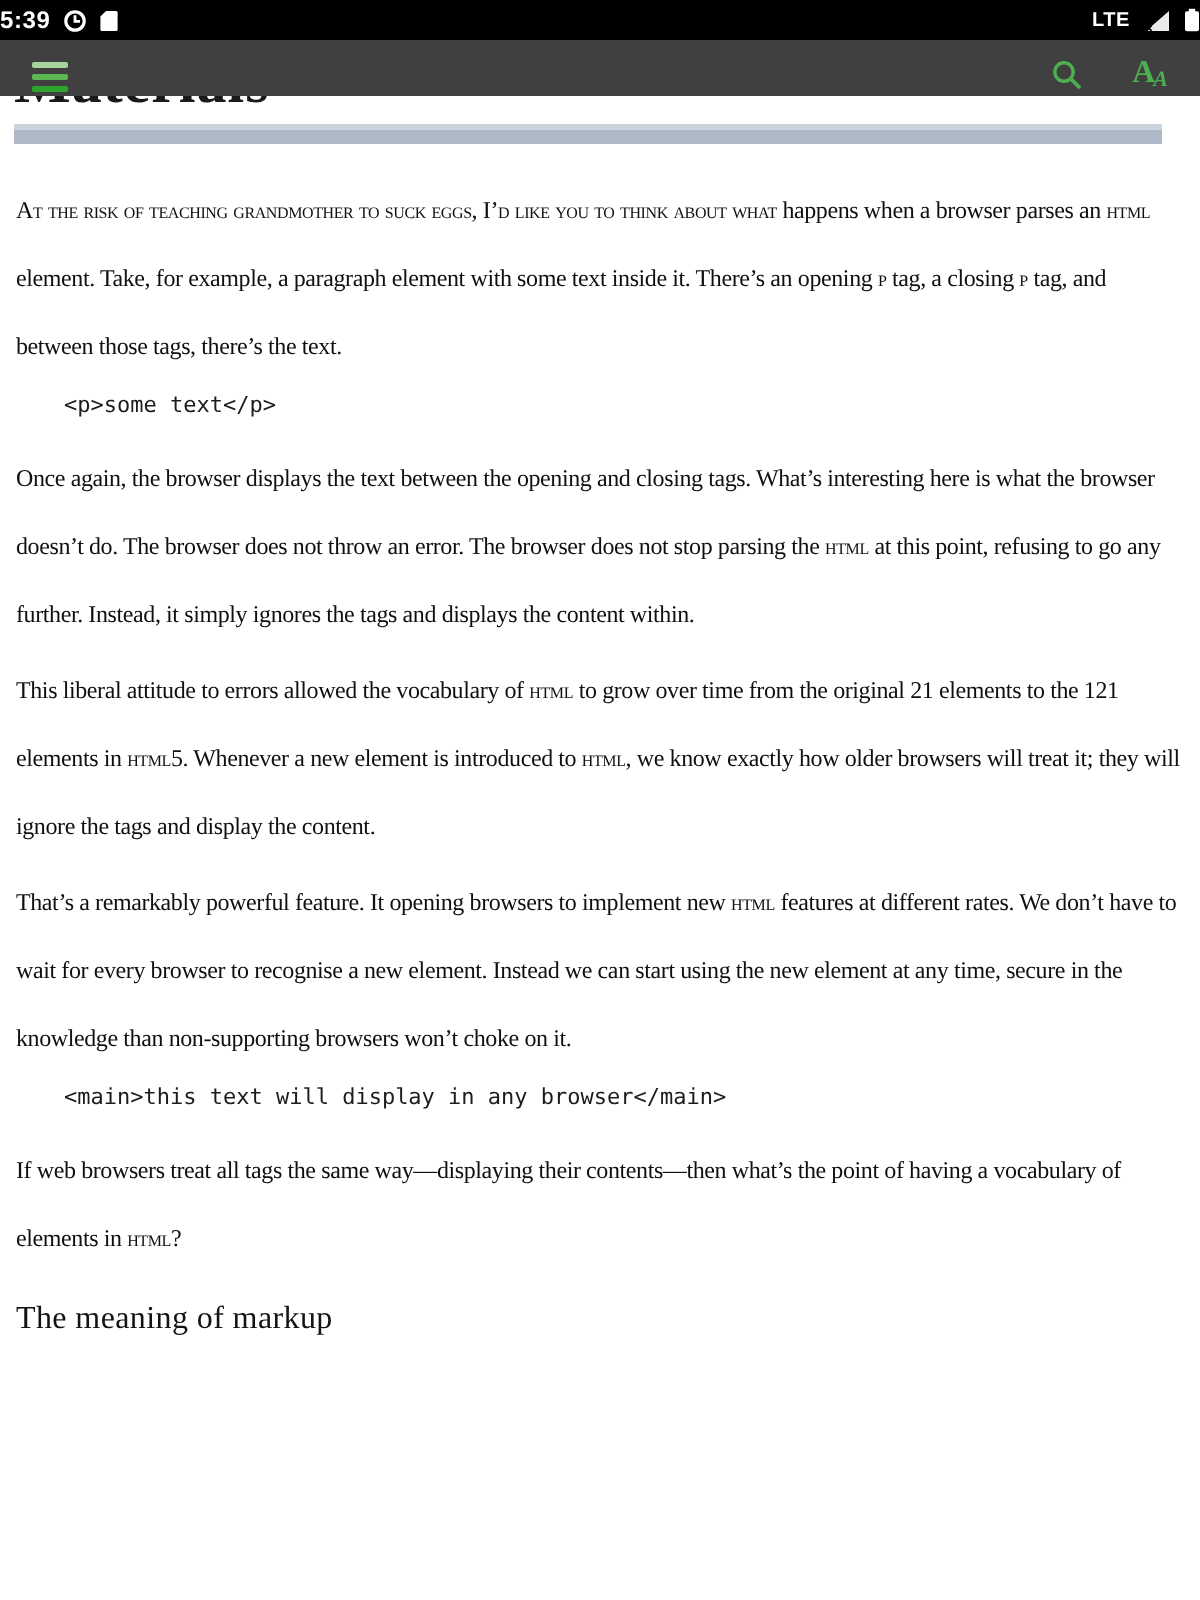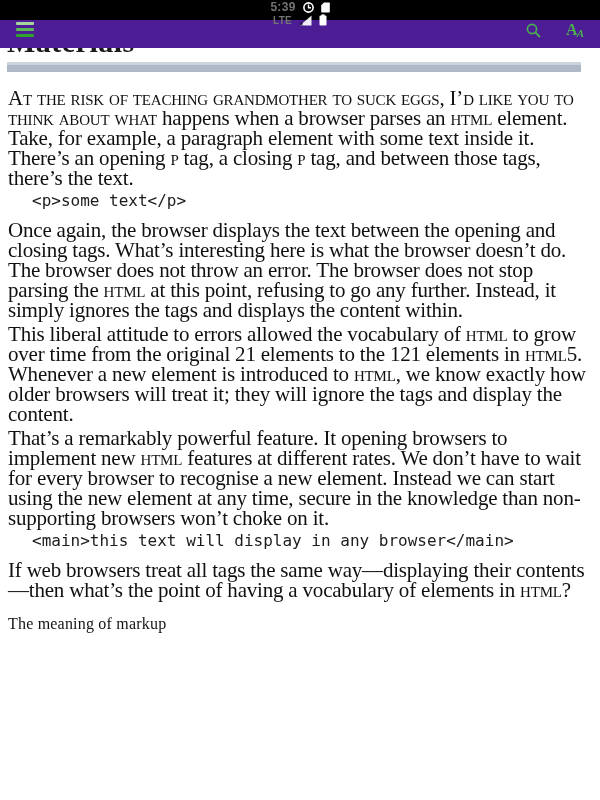--- a/index.html
+++ b/index.html
@@ -10,31 +10,31 @@
     --text:#111111;
   }
   *{box-sizing:border-box;margin:0;padding:0;}
   html,body{background:#e9e9e9;}
   .screen{
     width:600px;height:800px;background:#ffffff;overflow:hidden;
     position:relative;font-family:"Liberation Serif",serif;color:var(--text);
   }
   
   .status-bar{
-    height:20px;background:var(--status-bar-bg);color:#737373;
+    height:20px;background:var(--status-bar-bg);color:#ffffff;
     display:flex;align-items:center;justify-content:space-between;
-    padding:0 0;font-family:"Liberation Sans",sans-serif;font-size:12px;flex-direction:column;
+    padding:0 0;font-family:"Liberation Sans",sans-serif;font-size:12px;
   }
   .sb-group{display:flex;align-items:center;gap:7px;}
   .sb-time{font-weight:bold;letter-spacing:.3px;}
   .sb-net{font-size:10px;font-weight:bold;letter-spacing:.3px;}
   .sb-ic{display:inline-block;vertical-align:middle;}
   
   .toolbar{
-    height:28px;background:#4c1d95;display:flex;align-items:flex-start;
+    height:28px;background:#404040;display:flex;align-items:flex-end;
     justify-content:space-between;padding:0 14px 0 14px;
   }
   .icon-btn{background:none;border:none;cursor:pointer;padding:2px;display:flex;align-items:center;}
   .hamburger{display:flex;flex-direction:column;gap:3px;width:18px;}
   .hamburger span{display:block;height:3px;border-radius:1px;}
   .hamburger .h1{background:#a6d69e;}
   .hamburger .h2{background:#5cb653;}
   .hamburger .h3{background:#2fa42d;}
   .toolbar-right{display:flex;align-items:center;gap:20px;}
   .font-btn{color:var(--accent-green);font-family:"Liberation Serif",serif;line-height:1;}
@@ -48,27 +48,27 @@
   }
   
   .progress-track{height:10px;margin:1px 7px 0 7px;background:#ffffff;border:none;}
   .progress-fill{
     height:100%;
     background:linear-gradient(to bottom,var(--progress-highlight) 0 30%,var(--progress-fill) 30% 100%);
   }
   
   .article{padding:16px 8px 0 8px;}
   .article p{
-    font-size:21px;line-height:20px;letter-spacing:-0.2px;
+    font-size:12px;line-height:34px;letter-spacing:-0.2px;
     margin:0 0 4px 0;color:#101010;
   }
   .article .sc{font-variant:small-caps;}
   .article pre{
     font-family:"DejaVu Sans Mono","Liberation Mono",monospace;
-    font-size:16px;line-height:16px;margin:5px 0 11px 24px;color:#1c1c1c;
+    font-size:11px;line-height:16px;margin:5px 0 11px 24px;color:#1c1c1c;
     white-space:pre;
   }
   .article h2{
     font-size:16px;font-weight:normal;margin:15px 0 0 0;color:#131313;
     letter-spacing:.2px;
   }
 </style>
 </head>
 <body>
 

